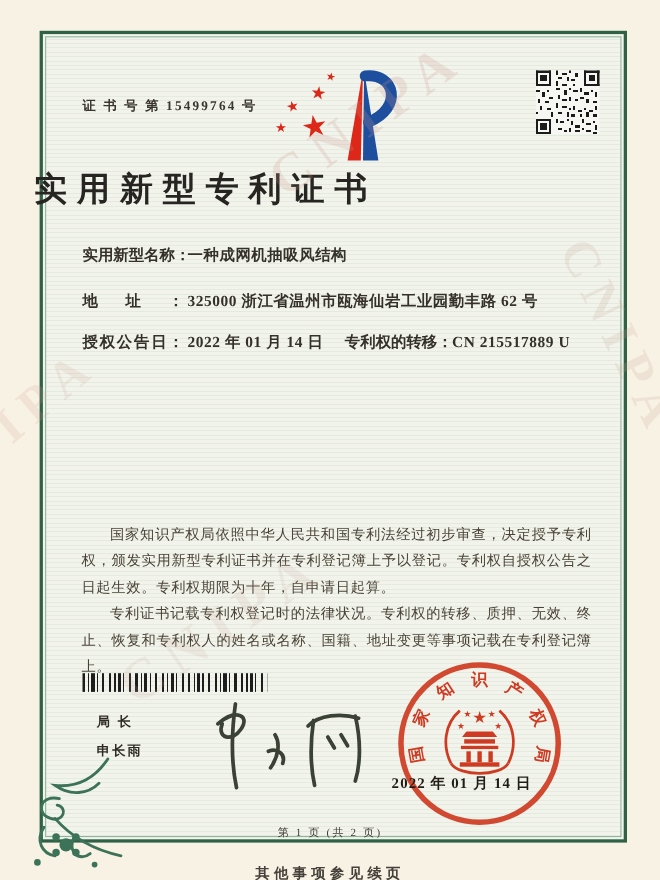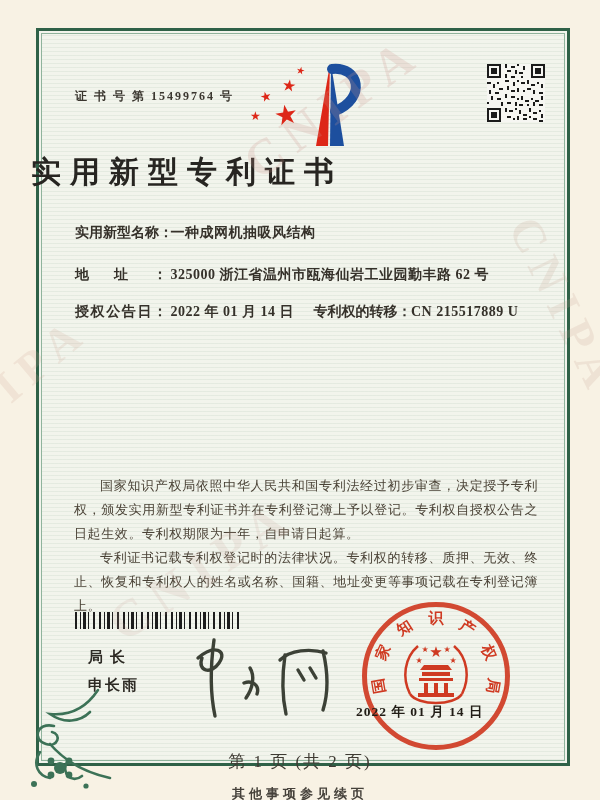--- a/index.html
+++ b/index.html
@@ -78,28 +78,28 @@
   .seal-char:nth-child(3){ transform:rotate(-33deg)  translateY(-57px); }
   .seal-char:nth-child(4){ transform:rotate(0deg)    translateY(-57px); }
   .seal-char:nth-child(5){ transform:rotate(33deg)   translateY(-57px); }
   .seal-char:nth-child(6){ transform:rotate(66deg)   translateY(-57px); }
   .seal-char:nth-child(7){ transform:rotate(100deg)  translateY(-57px); }
   .seal-emblem { position:absolute; left:32px; top:30px; }
 
   .seal-date { position:absolute; left:356px; top:703px; width:165px; z-index:5;
     font-size:13.5px; font-weight:600; letter-spacing:1px; color:#211d16; }
 
-  .signer { position:absolute; left:88px; top:648px; z-index:2; font-size:15px; font-weight:600; color:#2e2b25; }
+  .signer { position:absolute; left:88px; top:648px; z-index:2; font-size:12px; font-weight:600; color:#2e2b25; }
   .signer .line1 { letter-spacing:7px; }
   .signer .line2 { margin-top:9px; letter-spacing:2px; }
 
   .signature { position:absolute; left:168px; top:628px; z-index:3; }
 
   .page-num { position:absolute; left:0; top:750px; width:100%; text-align:center;
-    font-size:17px; letter-spacing:2px; color:#3f3b33; z-index:2; }
+    font-size:10px; letter-spacing:2px; color:#3f3b33; z-index:2; }
 
   .footer-note { position:absolute; left:0; top:785px; width:100%; text-align:center;
     font-size:13px; font-weight:600; letter-spacing:4px; color:#45413a; z-index:2; }
 
   .corner-orn { position:absolute; left:20px; top:682px; z-index:5; }
 </style>
 </head>
 <body>
 
 <div class="watermark wm1">CNIPA</div>

